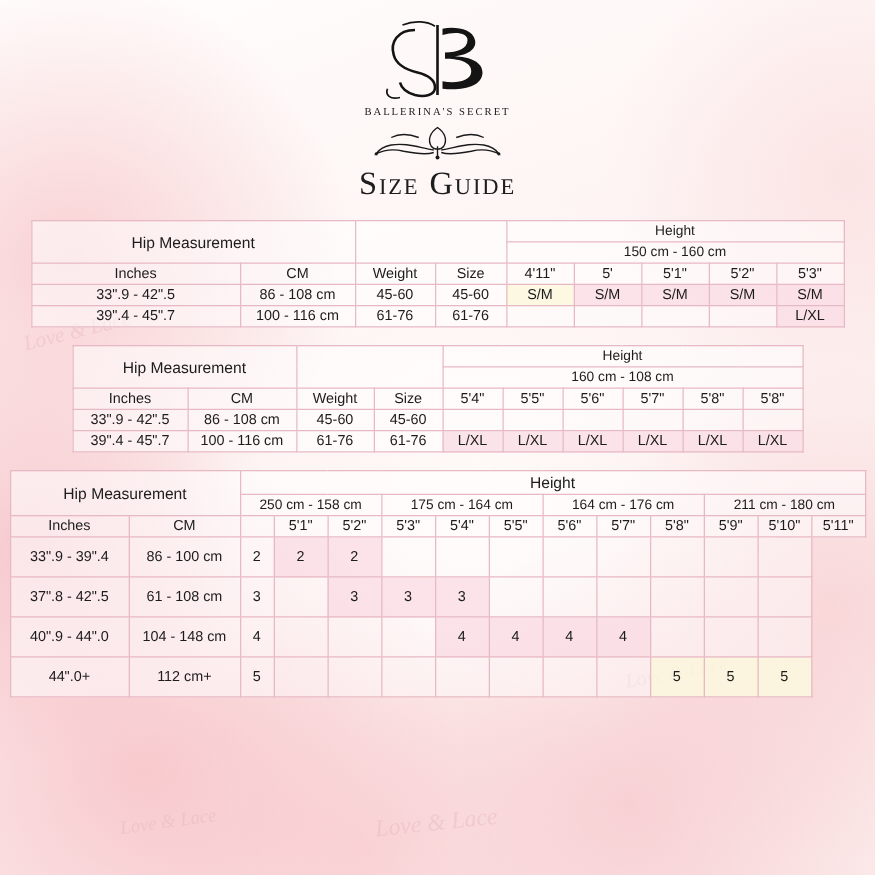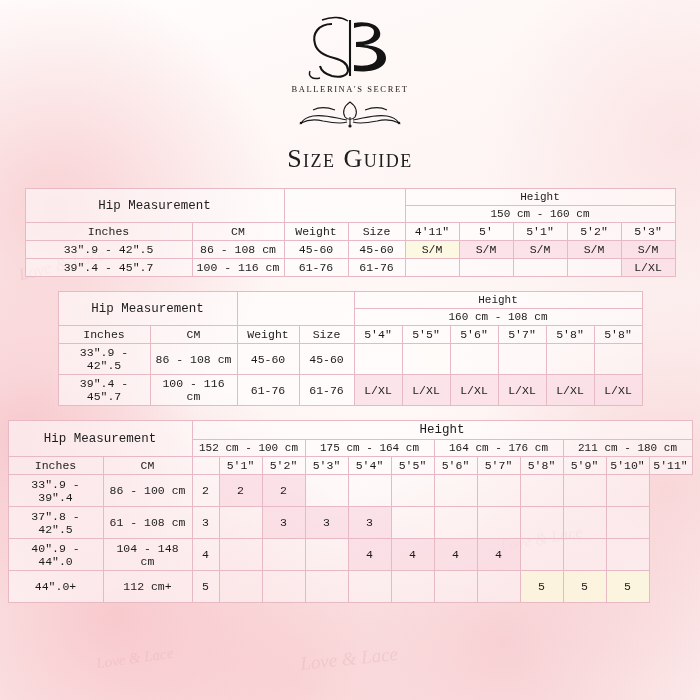--- a/index.html
+++ b/index.html
@@ -70,27 +70,27 @@
   .flourish {
     margin: 4px auto 0;
     display: block;
   }
   .page-title {
     text-align: center;
     font-family: "Liberation Serif", serif;
     font-size: 26px;
     letter-spacing: 1.5px;
     color: #1d1d1d;
-    margin: 16px 0 14px 0;
+    margin: 4px 0 14px 0;
     font-variant: small-caps;
   }
   
   table {
     border-collapse: collapse;
-    font-family: Liberation Mono, monospace;
+    font-family: Liberation Sans, sans-serif;
     background: transparent;
   }
   td, th {
     border: 1px solid #e7b9c4;
     text-align: center;
     font-weight: normal;
     color: #1c1c1c;
     padding: 2px 3px;
     background: rgba(255,255,255,0.55);
   }
@@ -264,21 +264,21 @@
   </tbody>
     </table>
 
   <table class="tbl-3">
     <tbody>
         <tr>
       <td class="hdr" style="width:150px" rowspan="2" colspan="2">Hip Measurement</td>
       <td class="hdr" colspan="12">Height</td>
     </tr>
     <tr>
-      <td class="sub" colspan="3">152 cm - 100 cm</td>
+      <td class="sub" colspan="3">250 cm - 158 cm</td>
       <td class="sub" colspan="3">175 cm - 164 cm</td>
       <td class="sub" colspan="3">164 cm - 176 cm</td>
       <td class="sub" colspan="3">211 cm - 180 cm</td>
     </tr>
     <tr>
       <td class="cell" style="width:88px">Inches</td>
       <td class="cell" style="width:82px">CM</td>
       <td class="cell" style="width:20px"></td>
       <td class="cell" style="width:36px">5'1"</td>
       <td class="cell" style="width:36px">5'2"</td>

